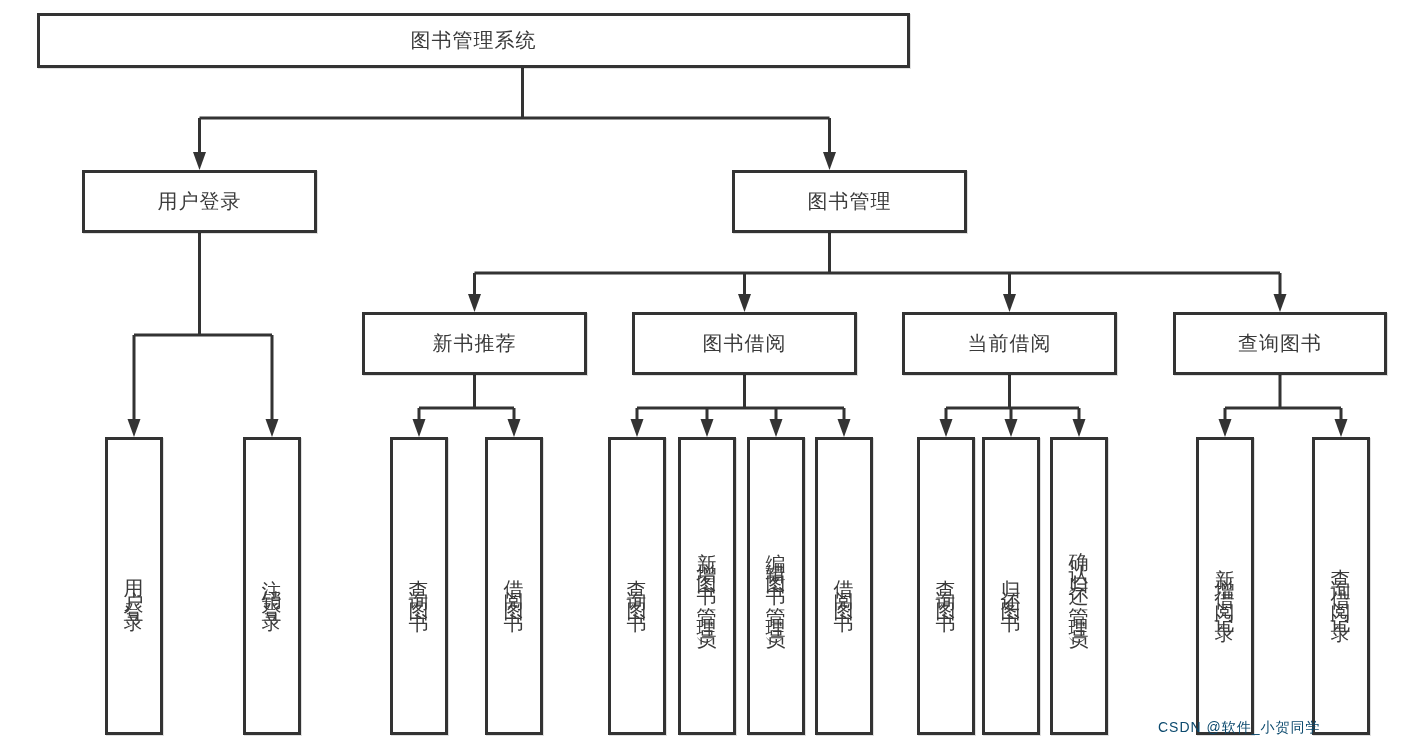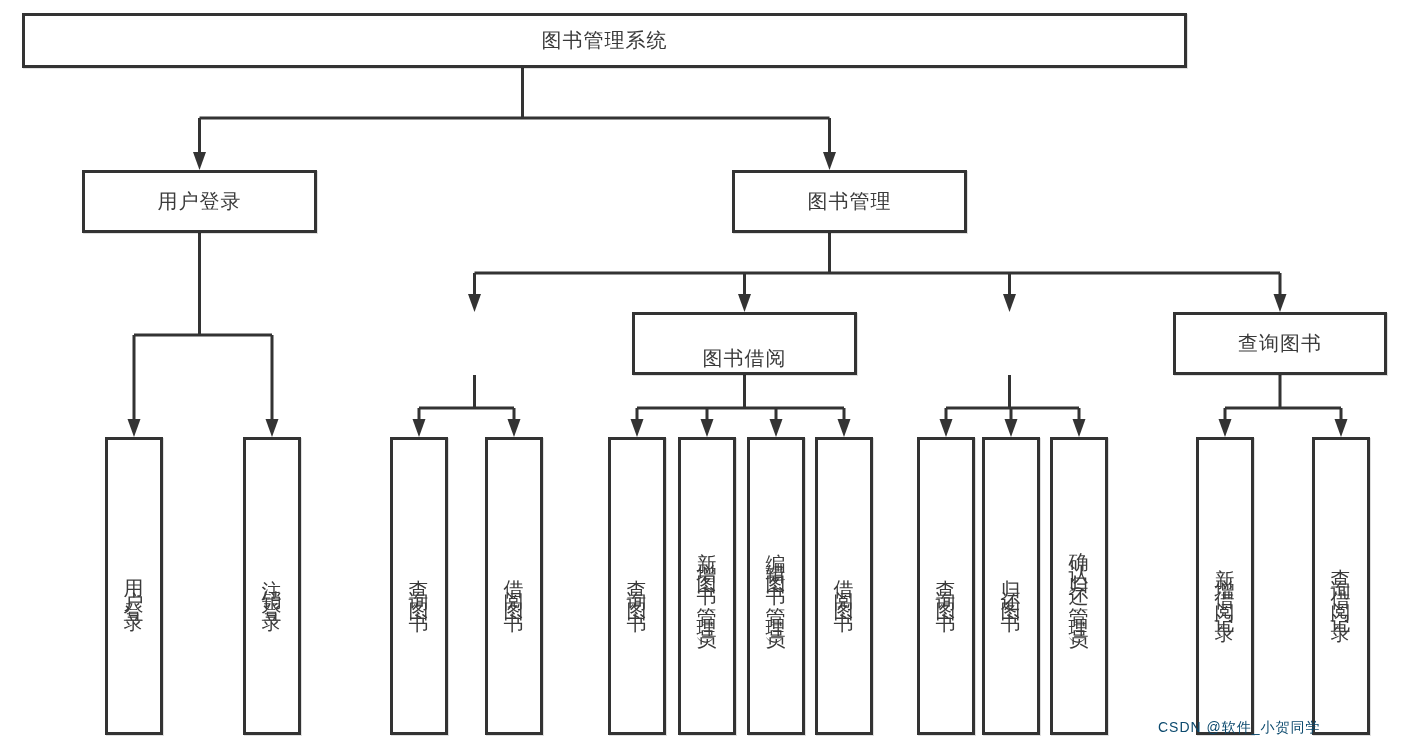--- a/index.html
+++ b/index.html
@@ -21,25 +21,25 @@
     box-sizing: border-box;
     background: #ffffff;
     border: 3px solid #333333;
     display: flex;
     align-items: center;
     justify-content: center;
     color: #3a3a3a;
     box-shadow: 1px 1px 0 rgba(0,0,0,0.12);
   }
   .hbox { font-size: 20px; letter-spacing: 1px; }
-  .root-box  { left: 22px;  top: 13px;  width: 1165px; height: 55px; }
+  .root-box  { left: 37px;  top: 13px;  width: 873px; height: 55px; }
   .l1a { left: 82px;  top: 170px; width: 235px; height: 63px; }
   .l1b { left: 712px; top: 170px; width: 235px; height: 63px; margin-left: 20px; }
   .l2a { left: 362px;  top: 312px; width: 225px; height: 63px; }
-  .l2b { left: 632px;  top: 312px; width: 225px; height: 63px; align-items: flex-end; }
+  .l2b { left: 632px;  top: 312px; width: 225px; height: 63px; }
   .l2c { left: 902px;  top: 312px; width: 215px; height: 63px; }
   .l2d { left: 1173px; top: 312px; width: 214px; height: 63px; }
   .vbox {
     top: 437px;
     width: 58px;
     height: 298px;
   }
   .vbox span {
     writing-mode: vertical-rl;
     font-size: 20px;
@@ -112,22 +112,28 @@
     <span>图书管理系统</span>
   </div>
 
   <div class="node hbox l1a">
     <span>用户登录</span>
   </div>
   <div class="node hbox l1b">
     <span>图书管理</span>
   </div>
 
+  <div class="node hbox l2a">
+    <span>新书推荐</span>
+  </div>
   <div class="node hbox l2b">
     <span>图书借阅</span>
+  </div>
+  <div class="node hbox l2c">
+    <span>当前借阅</span>
   </div>
   <div class="node hbox l2d">
     <span>查询图书</span>
   </div>
 
   <div class="node vbox vA1">
     <span>用户登录</span>
   </div>
   <div class="node vbox vA2">
     <span>注销登录</span>

